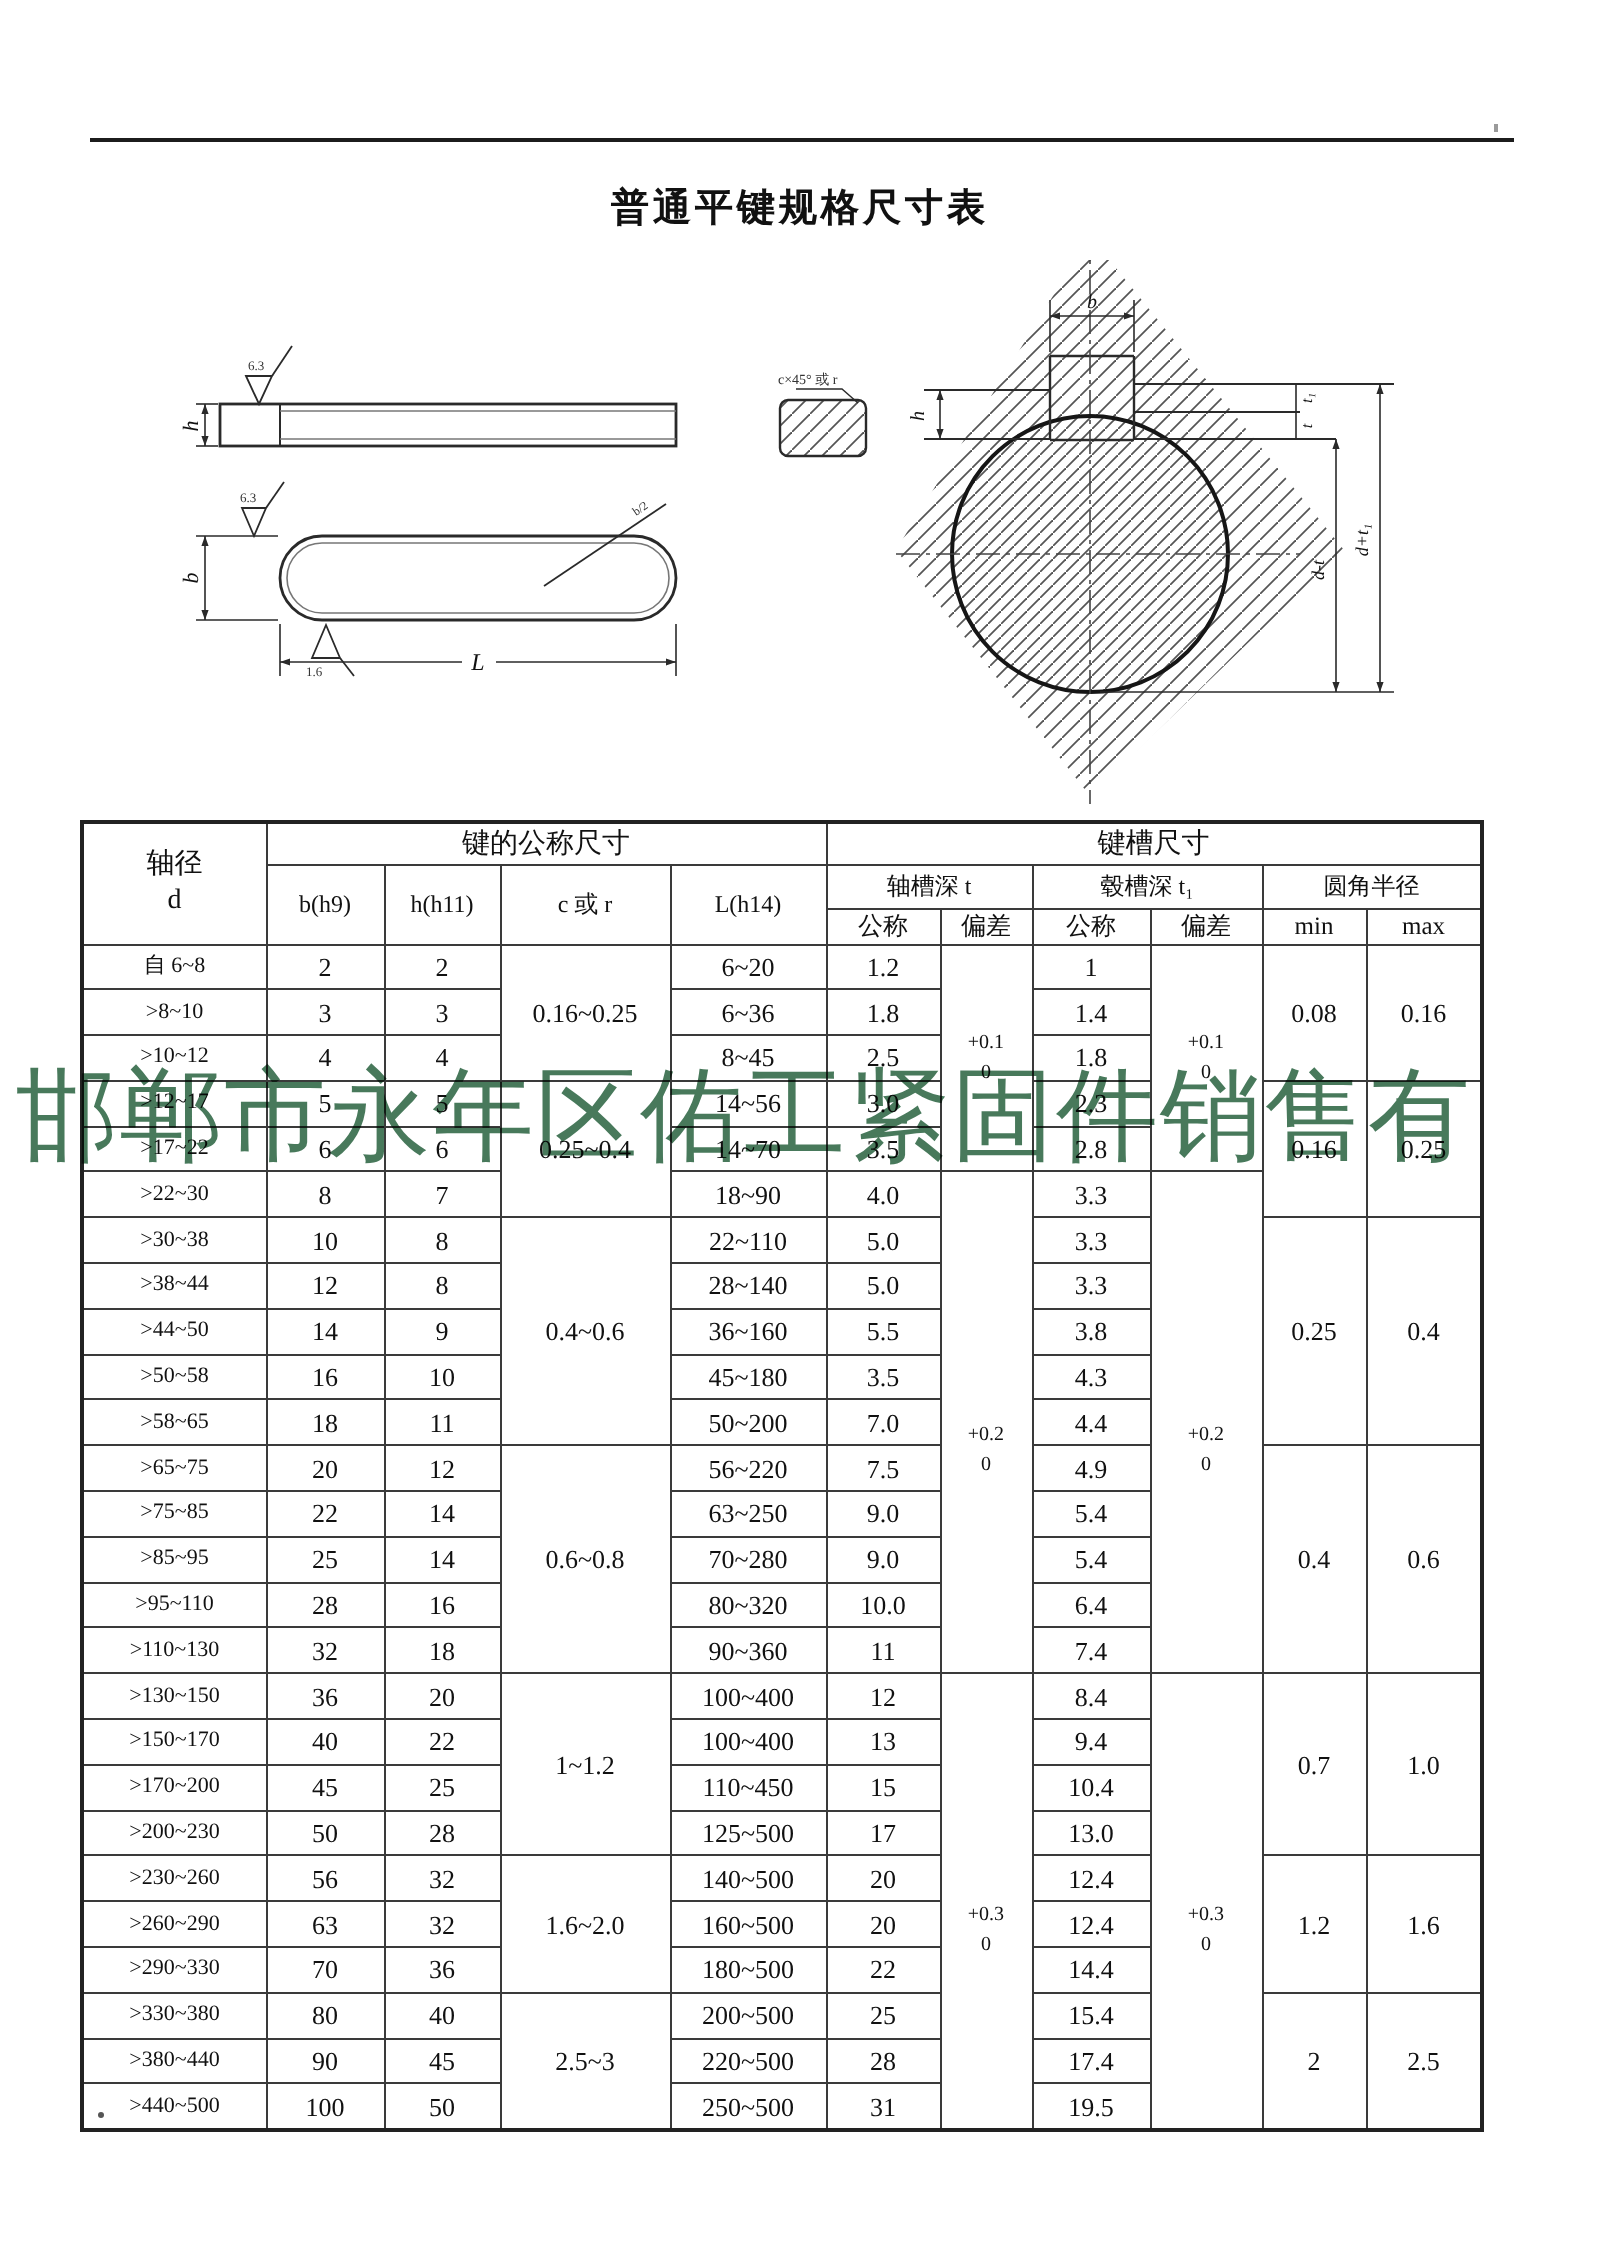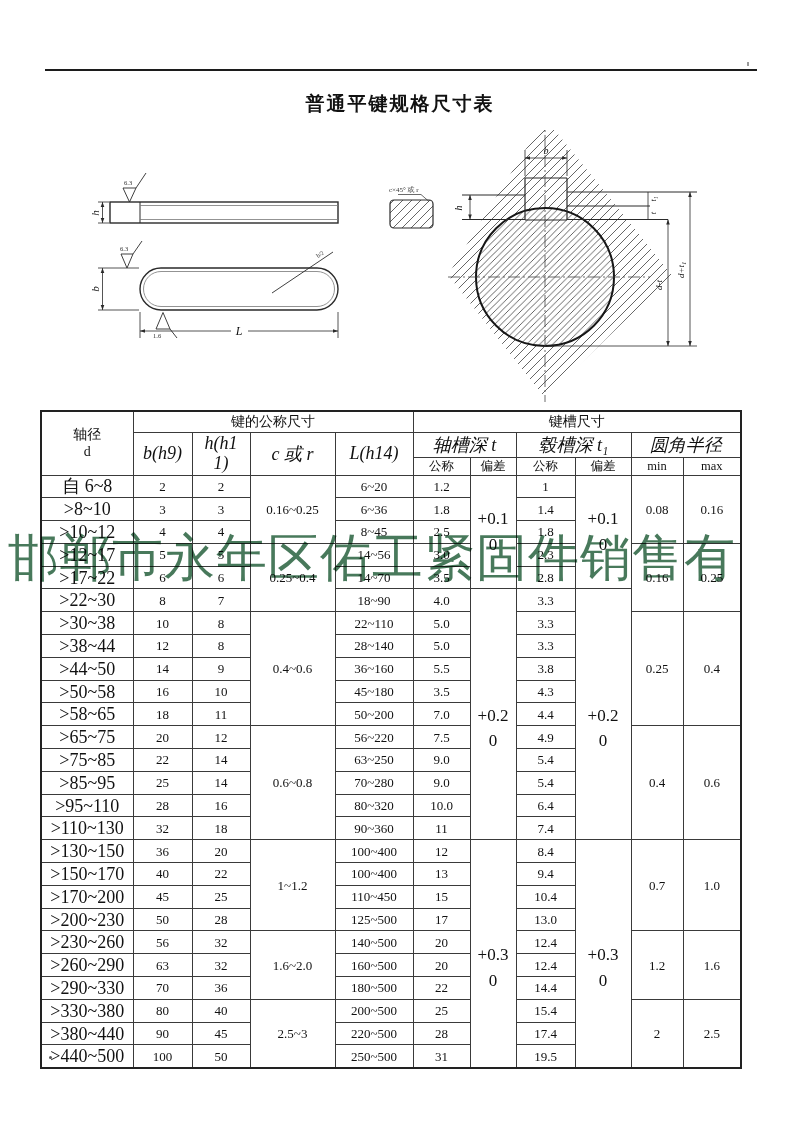--- a/index.html
+++ b/index.html
@@ -20,27 +20,27 @@
   .wm-2{left:8px;top:592px;font-size:51px;letter-spacing:1px;}
 
   
   .spec-wrap{position:absolute;left:40px;top:410px;}
   table.spec{border-collapse:collapse;table-layout:fixed;width:700px;
              font-family:"Liberation Serif","DejaVu Serif",serif;}
   table.spec th,table.spec td{border:1px solid #3a3a3a;text-align:center;vertical-align:middle;
              padding:0;font-weight:normal;overflow:hidden;}
   table.spec{border:2px solid #222;}
   .hr1{height:21px;font-size:14px;}
-  .hr2{height:22px;font-size:18px;font-style:italic;}
+  .hr2{height:22px;font-size:12px;}
   .hr3{height:16px;font-size:12.5px;}
   .hd-d div{line-height:1.25;font-size:14px;}
   .wrap-narrow span{display:inline-block;width:37px;word-break:break-all;line-height:1.15;}
   td.body-cell{height:21.8px;font-size:13px;line-height:1;}
-  td.c-d{font-size:18px;}
-  td.dev{font-size:17px;line-height:1.5;}
+  td.c-d{font-size:11px;}
+  td.dev{font-size:10px;line-height:1.5;}
   td.dev-off{vertical-align:top;}
   td.dev-off div:first-child{margin-top:28px;}
 </style>
 </head>
 <body>
 
 <div class="page">
 
   <div class="top-rule"></div>
   <div class="tr-mark"></div>

